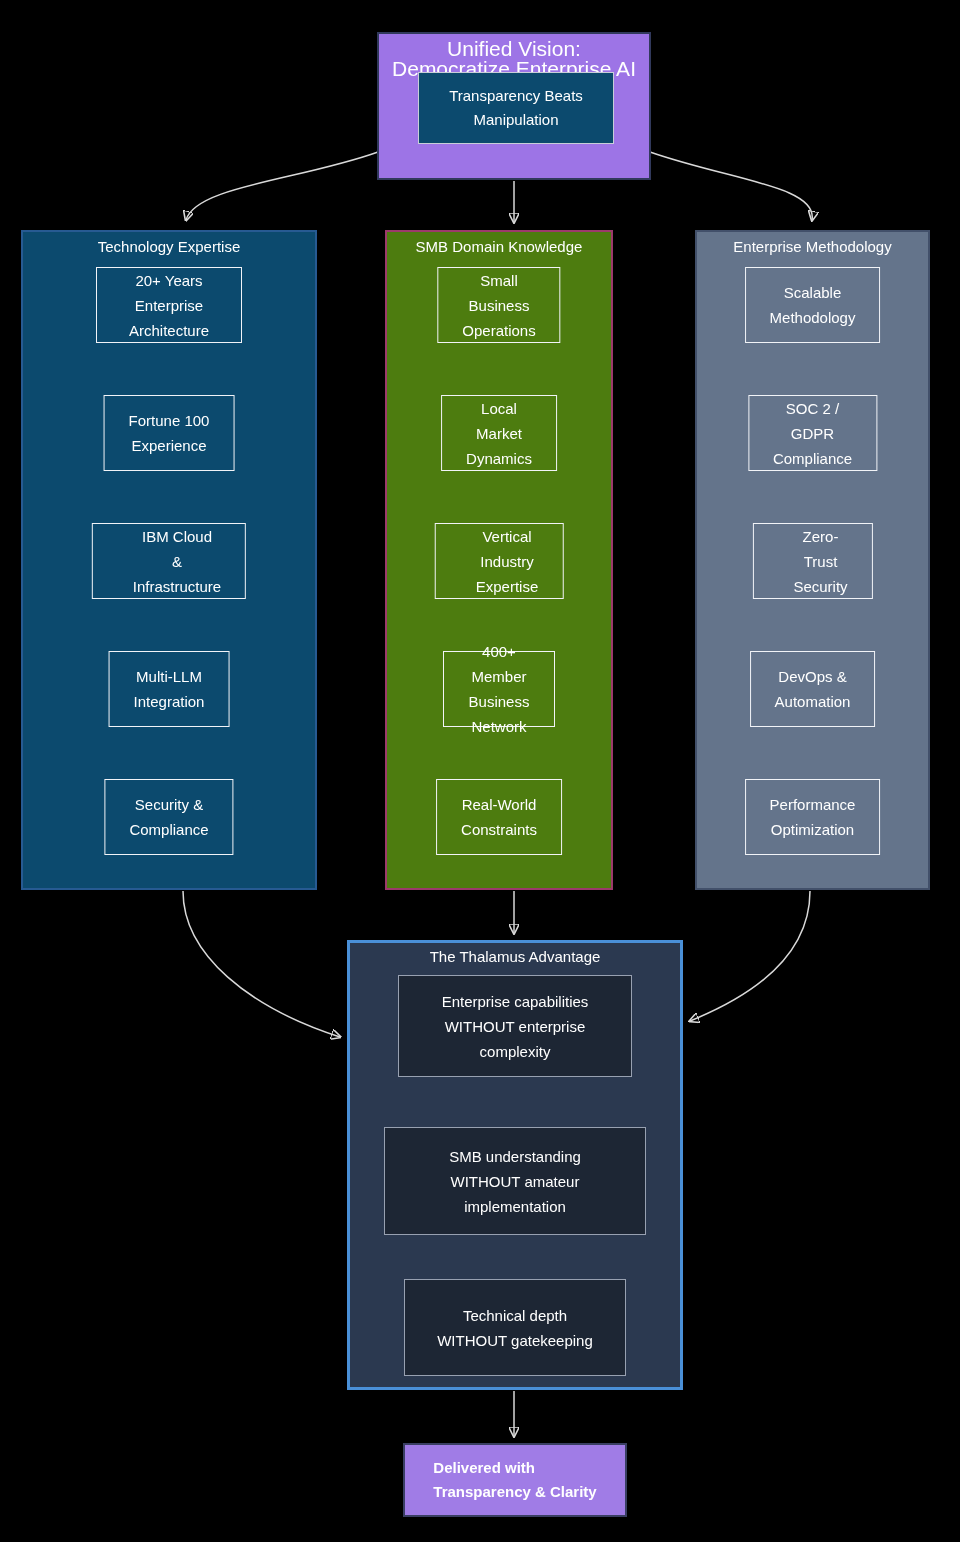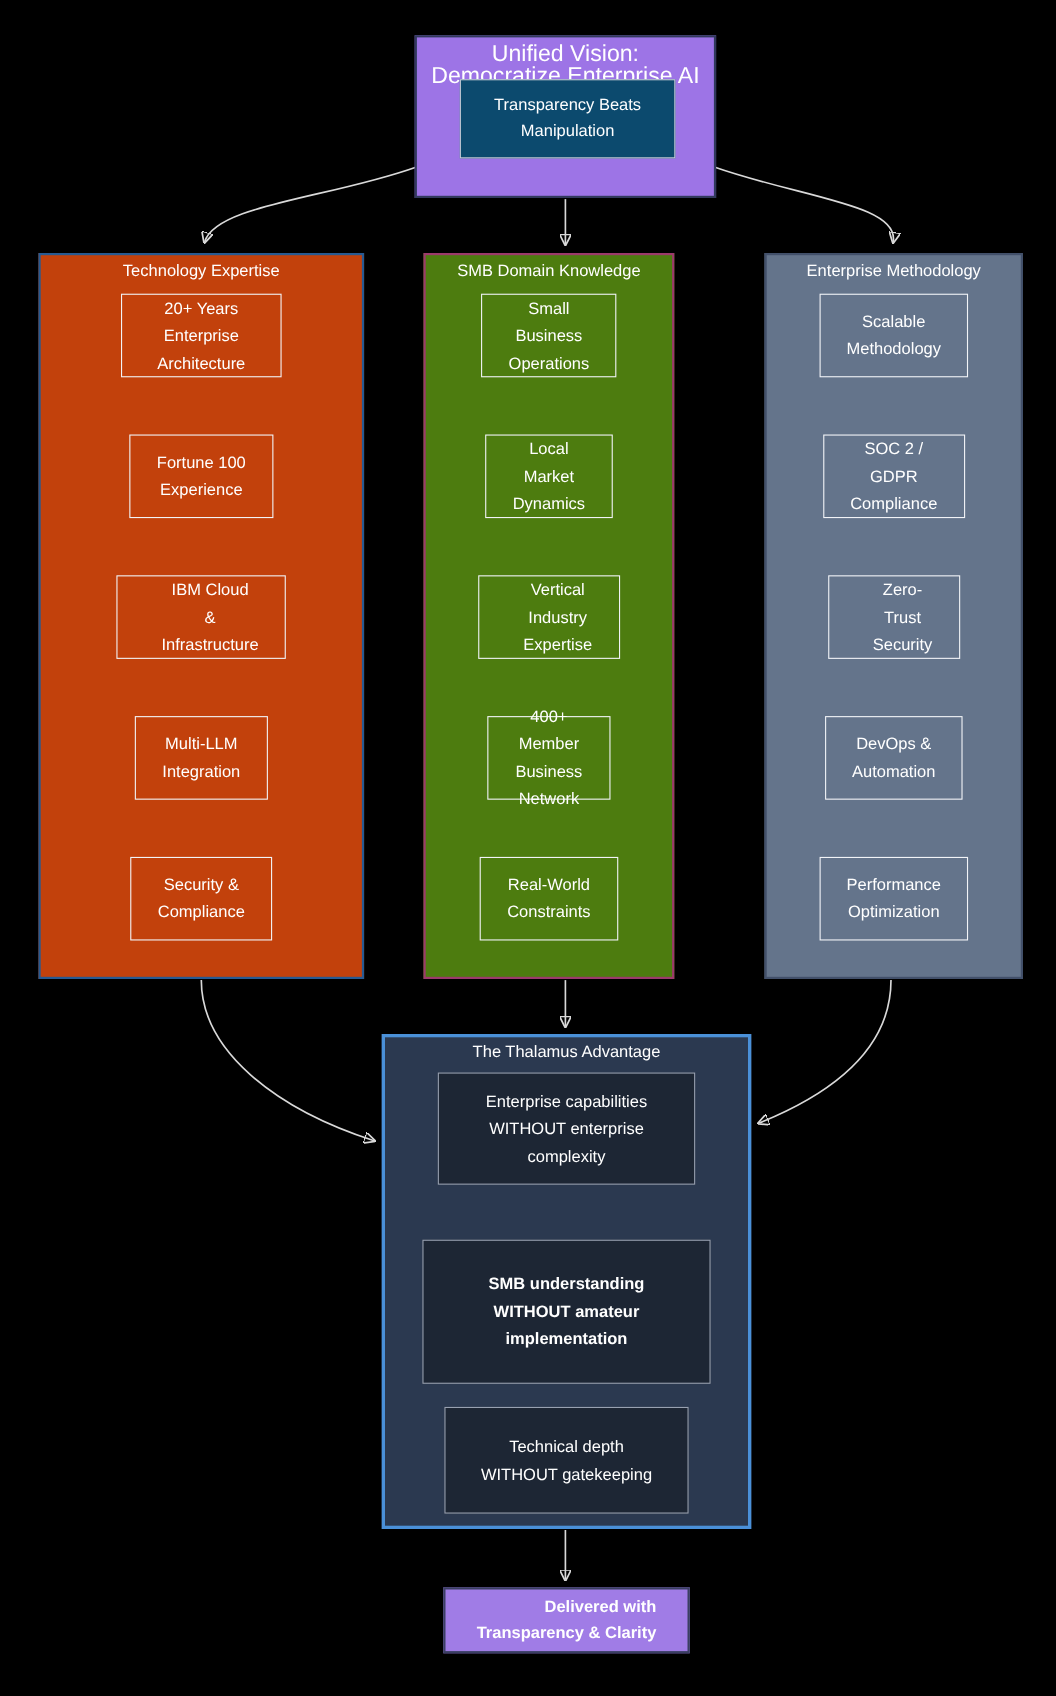--- a/index.html
+++ b/index.html
@@ -43,21 +43,21 @@
     background: #0c4a6e;
     border: 1px solid #c9ced8;
     display: flex; align-items: center; justify-content: center;
     font-size: 15px; line-height: 24px;
     text-align: center; white-space: pre-line;
     z-index: 1; box-sizing: border-box;
   }
 
   
   .column { top: 230px; height: 660px; }
-  .col-tech { left: 35px;  width: 296px; background: #c2410c; border: 2px solid #275a92; }
+  .col-tech { left: 21px;  width: 296px; background: #0c4a6e; border: 2px solid #275a92; }
   .col-smb  { left: 385px; width: 228px; background: #4d7c0f; border: 2px solid #9c3a6b; }
   .col-ent  { left: 695px; width: 235px; background: #64748b; border: 2px solid #42506a; }
   .col-title {
     position: absolute; top: 6px; left: 0; right: 0;
     text-align: center; font-size: 15px;
   }
   .col-item {
     position: absolute; left: 50%; transform: translateX(-50%);
     height: 76px;
     border: 1px solid #f2f4f8;
@@ -86,32 +86,32 @@
   .adv-item {
     position: absolute; left: 50%; transform: translateX(-50%);
     background: #1d2634;
     border: 1px solid #98a1b1;
     display: flex; align-items: center; justify-content: center;
     font-size: 15px; line-height: 25px;
     box-sizing: border-box;
     white-space: pre-line; text-align: center;
   }
   .ai-0 { top: 32px;  width: 234px; height: 102px; }
-  .ai-1 { top: 184px; width: 262px; height: 131px; font-weight: bold; }
+  .ai-1 { top: 184px; width: 262px; height: 108px; }
   .ai-2 { top: 336px; width: 222px; height: 97px; }
 
   
   .delivery {
-    left: 403px; top: 1443px; width: 224px; height: 60px;
+    left: 403px; top: 1443px; width: 224px; height: 74px;
     background: #a07ce6;
     border: 2px solid #3a3f63;
     display: flex; align-items: center; justify-content: center;
     font-weight: bold;
     font-size: 15px; line-height: 24px;
-    white-space: pre-line; text-align: right;
+    white-space: pre-line; text-align: left;
   }
 </style>
 </head>
 <body>
 
 <div class="canvas">
 
   <svg class="edges" viewBox="0 0 960 1542">
     <defs>
       <marker id="arrowhead" viewBox="0 0 10 10" refX="8.5" refY="5" markerWidth="7" markerHeight="7" orient="auto-start-reverse">

